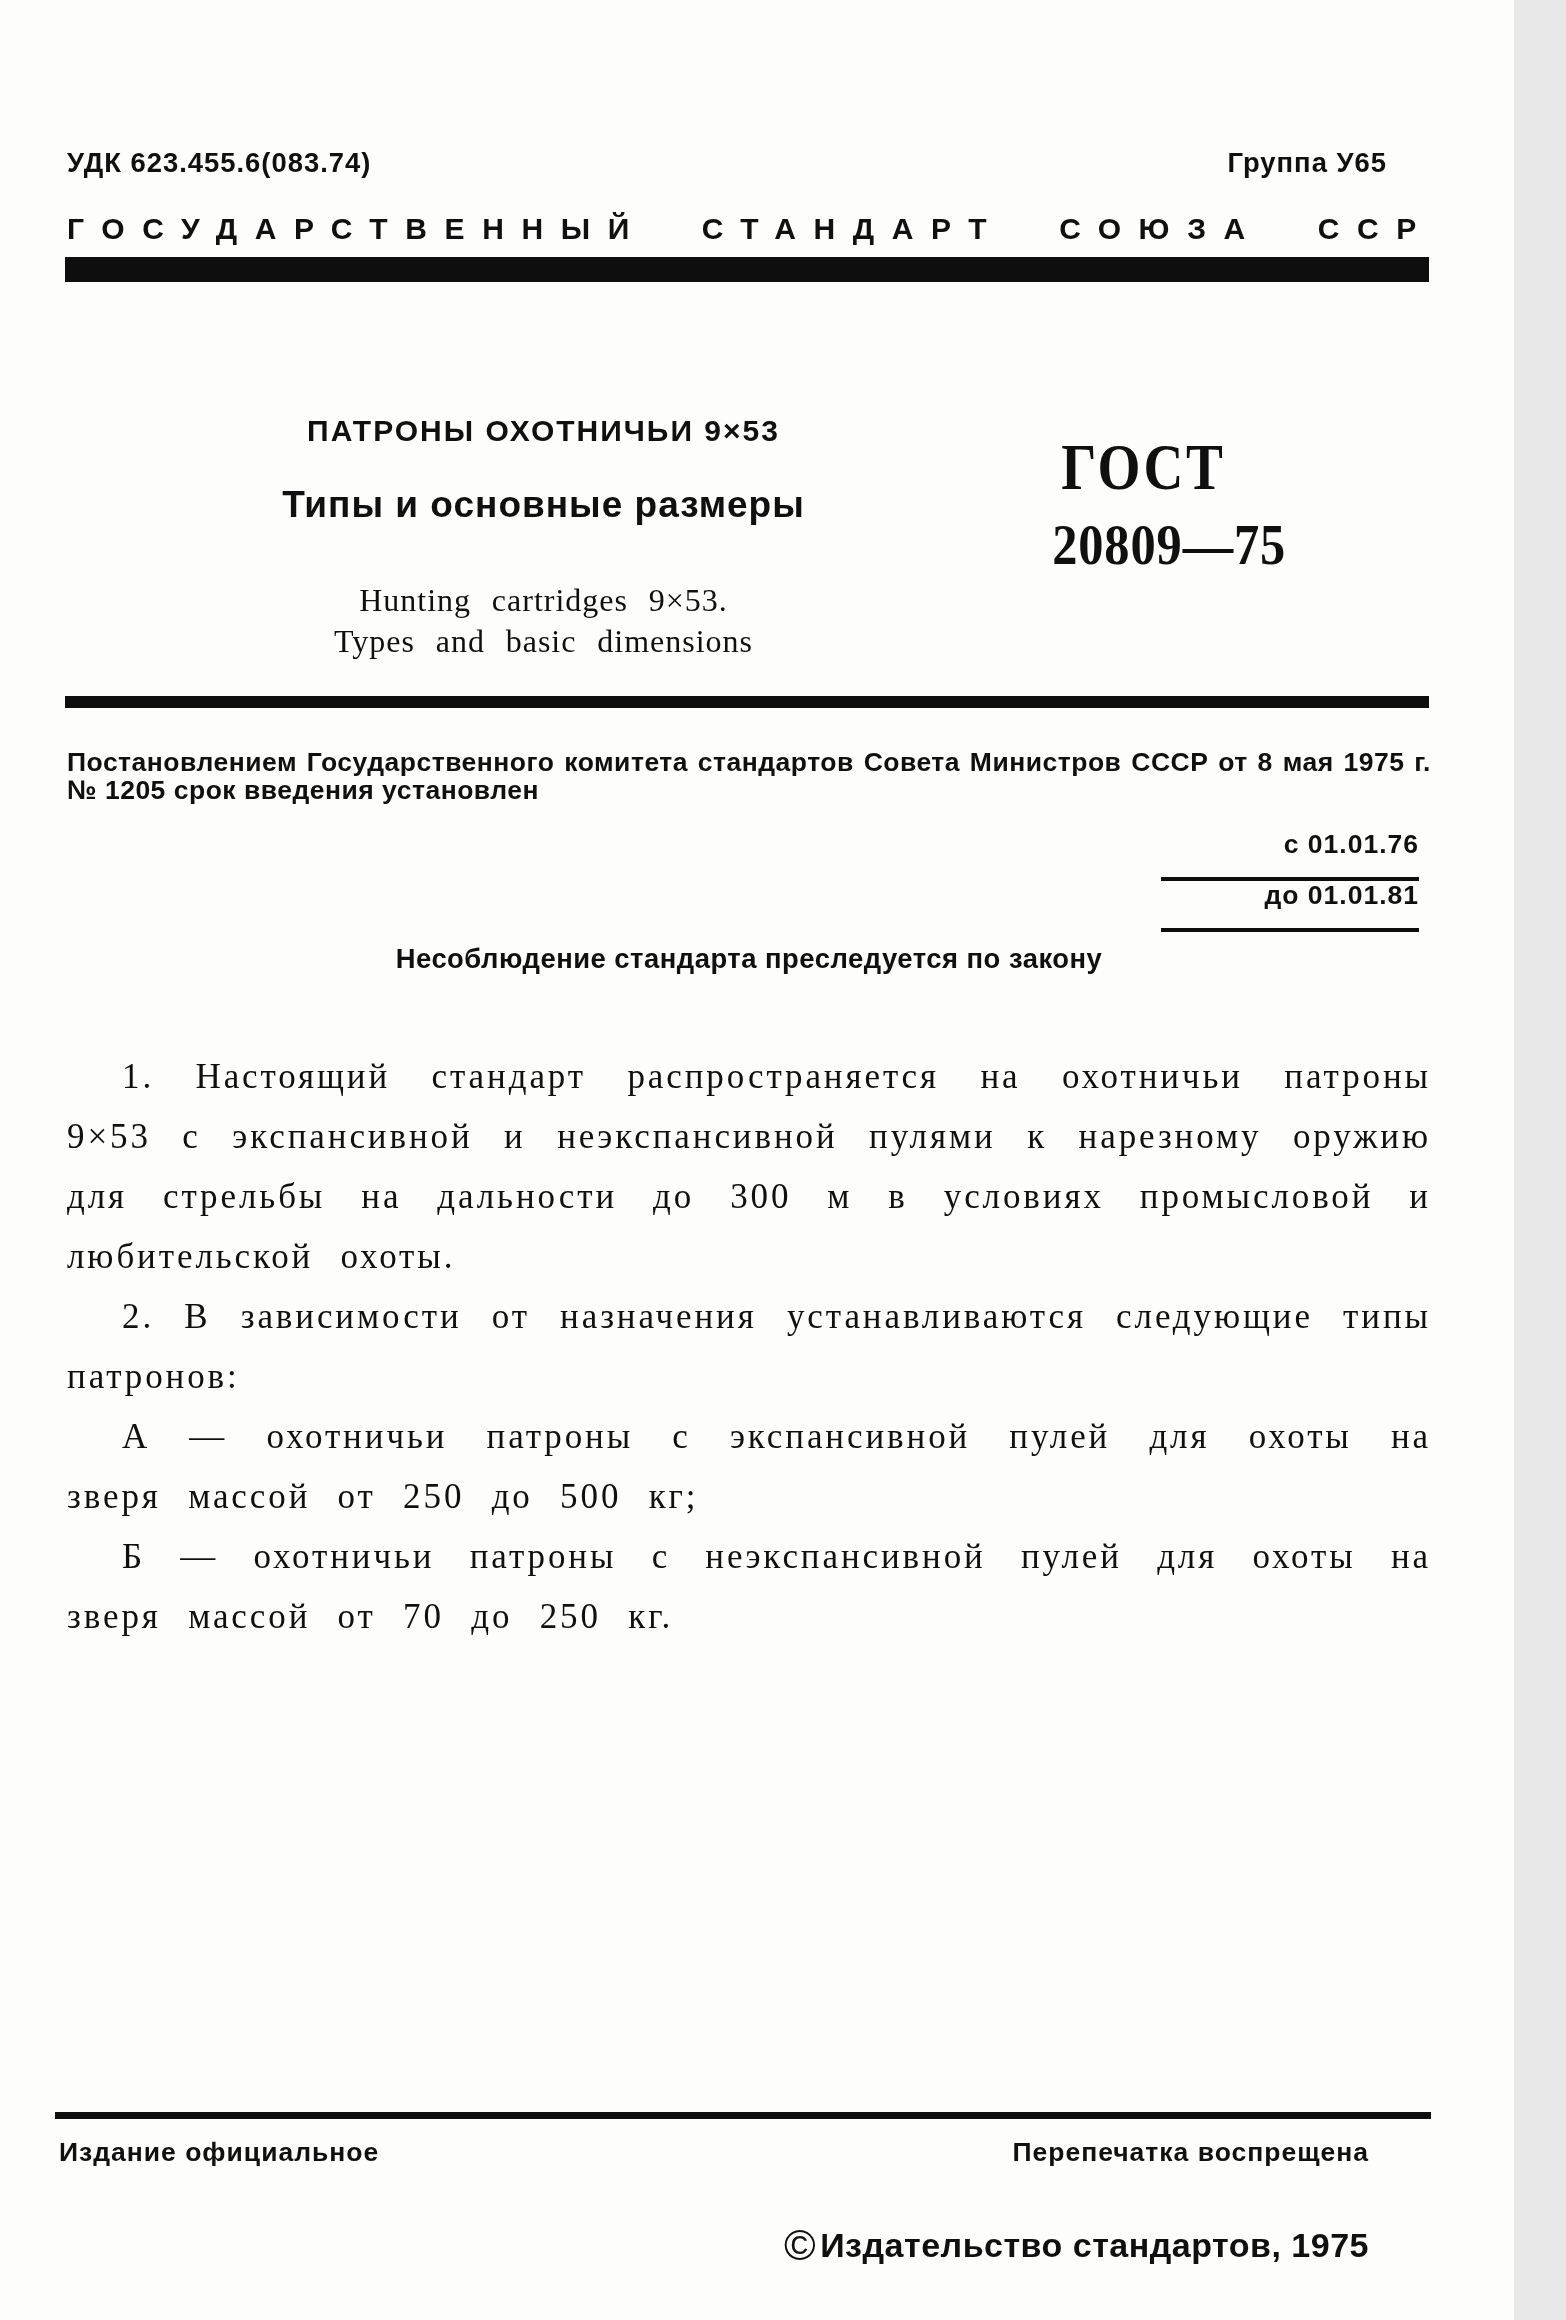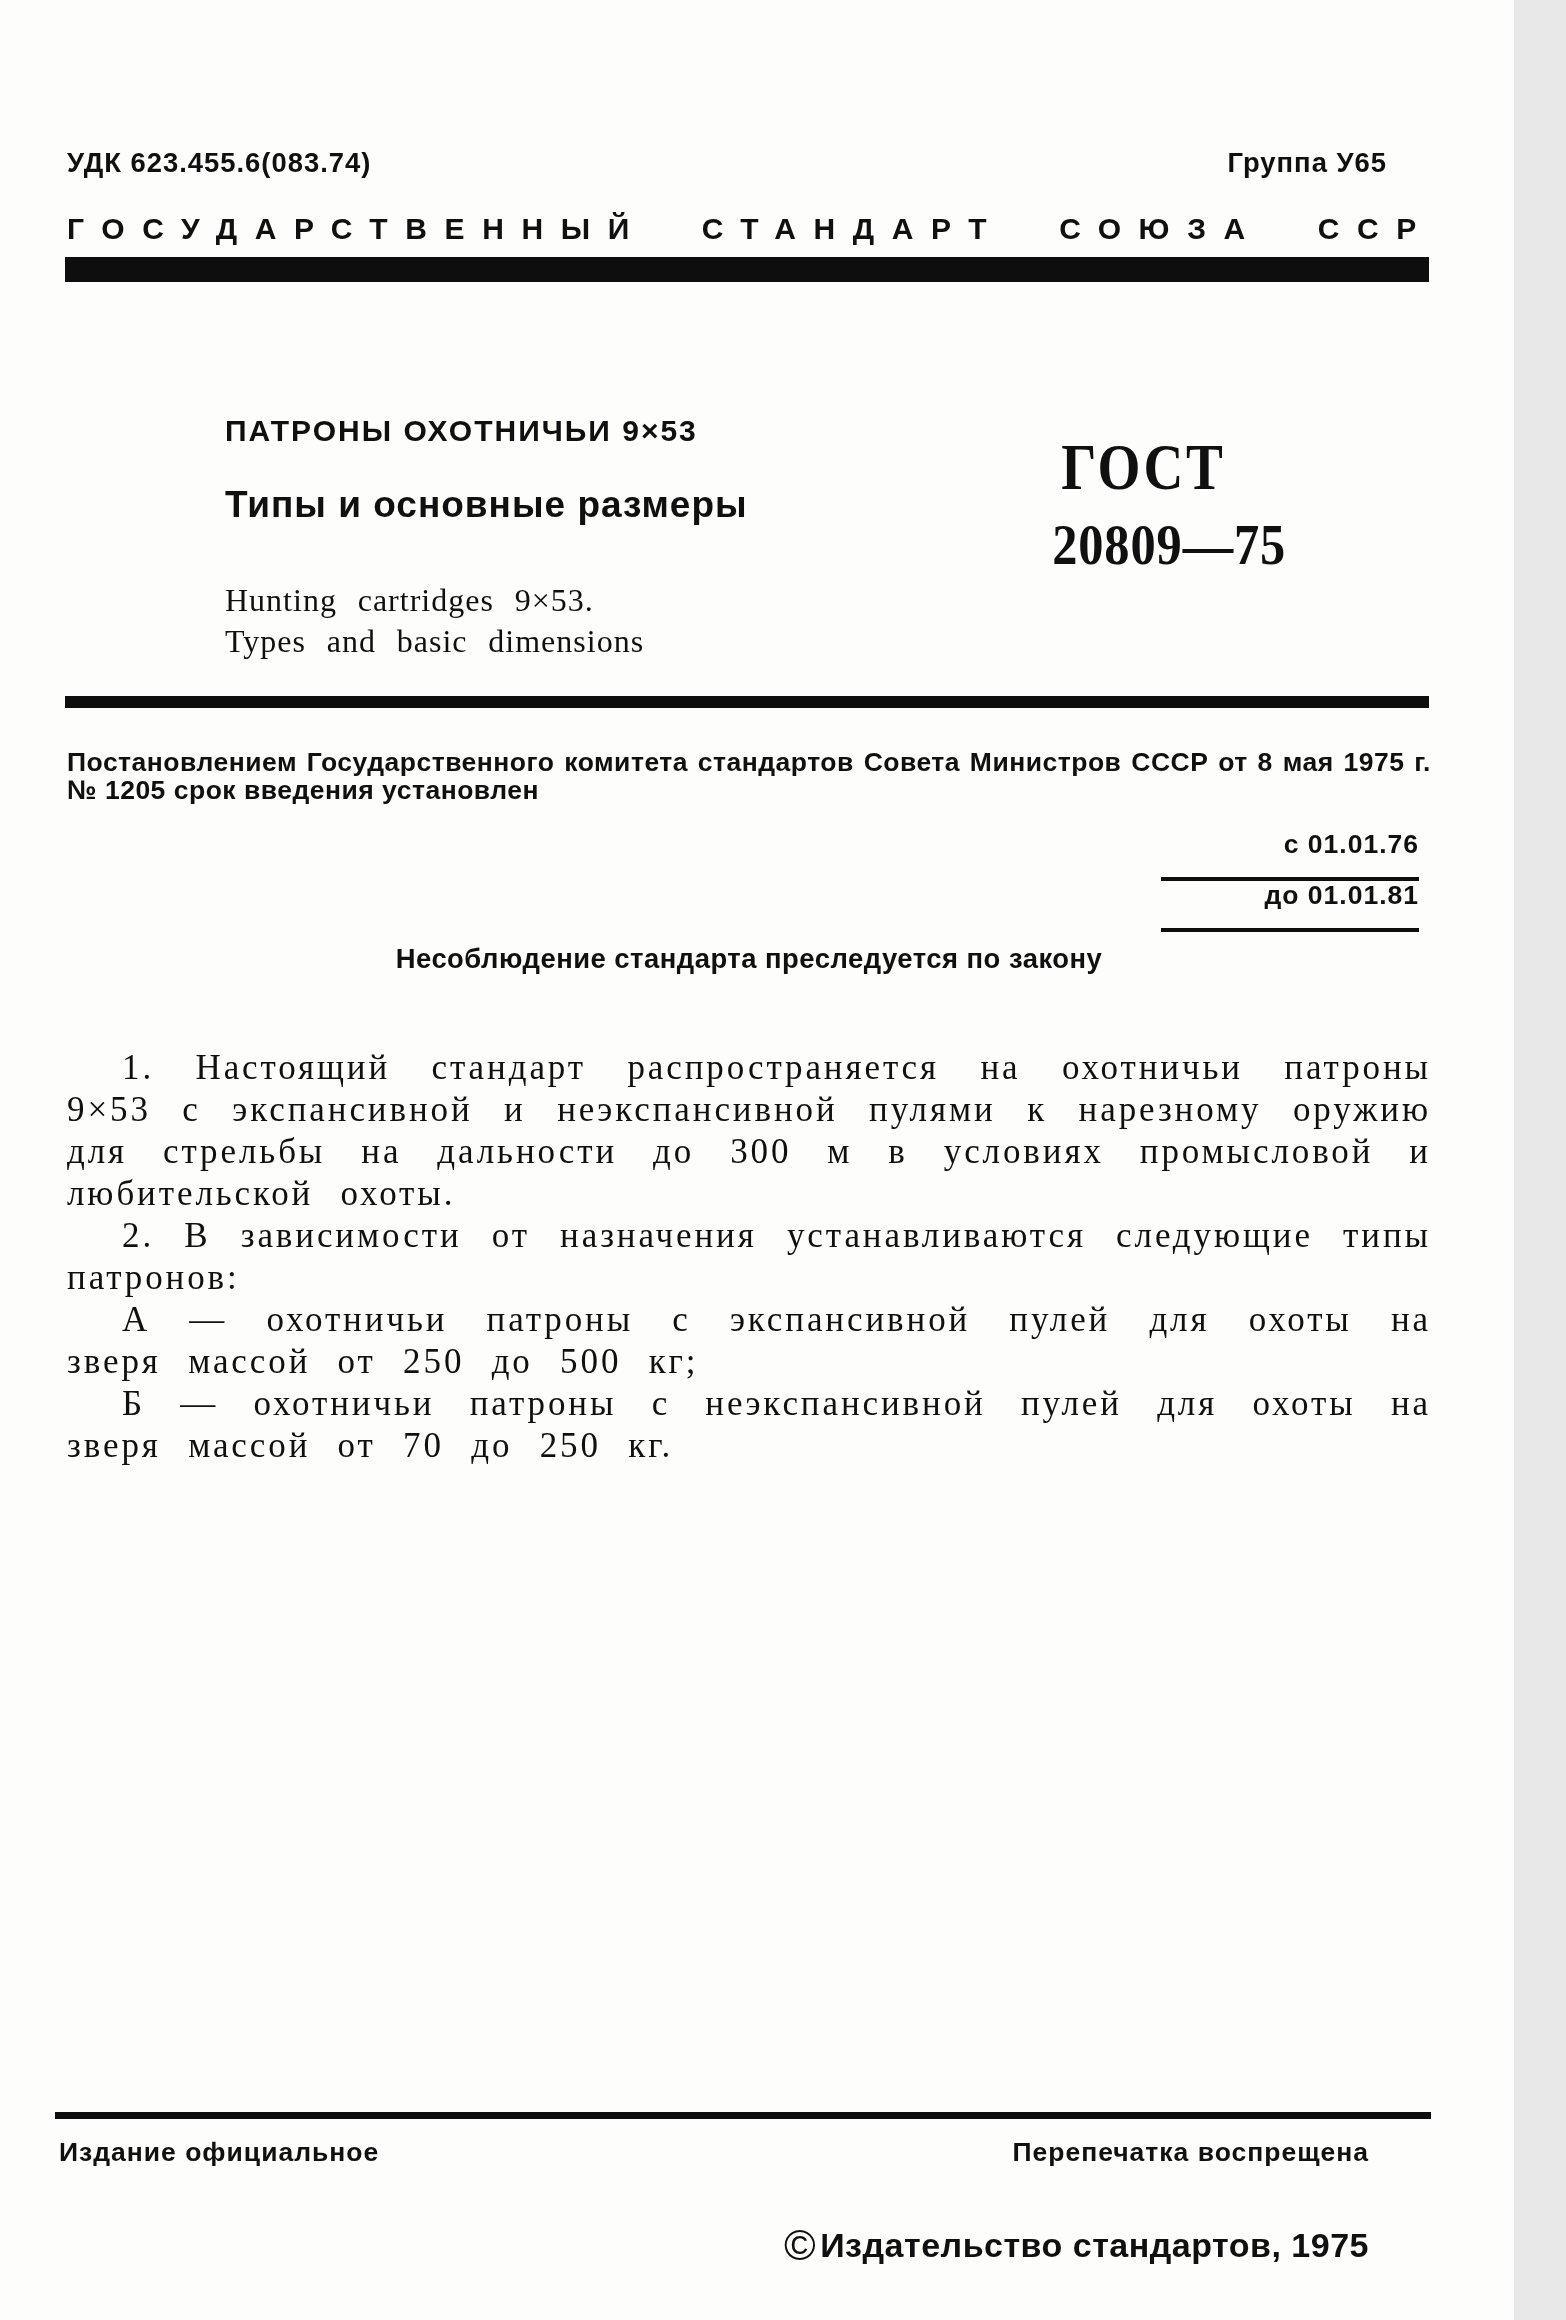--- a/index.html
+++ b/index.html
@@ -52,20 +52,21 @@
     width: 1364px;
     background: #0e0e0e;
   }
   .bar1 { top: 257px; height: 24.5px; }
   .bar2 { top: 696px; height: 11.8px; }
   .title-block {
     position: absolute;
     left: 225px;
     top: 412px;
     width: 637px;
+    text-align: center;
   }
   .title-ru {
     font-weight: bold;
     font-size: 30px;
     letter-spacing: 2px;
     line-height: 37px;
     white-space: nowrap;
   }
   .subtitle-ru {
     font-weight: bold;
@@ -144,21 +145,21 @@
     font-size: 27.4px;
     letter-spacing: 0.5px;
   }
   .body-text {
     position: absolute;
     left: 67px;
     top: 1047px;
     width: 1364px;
     font-family: "Liberation Serif", serif;
     font-size: 35px;
-    line-height: 42px;
+    line-height: 60px;
     letter-spacing: 2.9px;
     word-spacing: 15.7px;
     text-align: justify;
   }
   .body-text p {
     margin: 0;
     text-indent: 55px;
   }
   .footer-rule {
     position: absolute;

